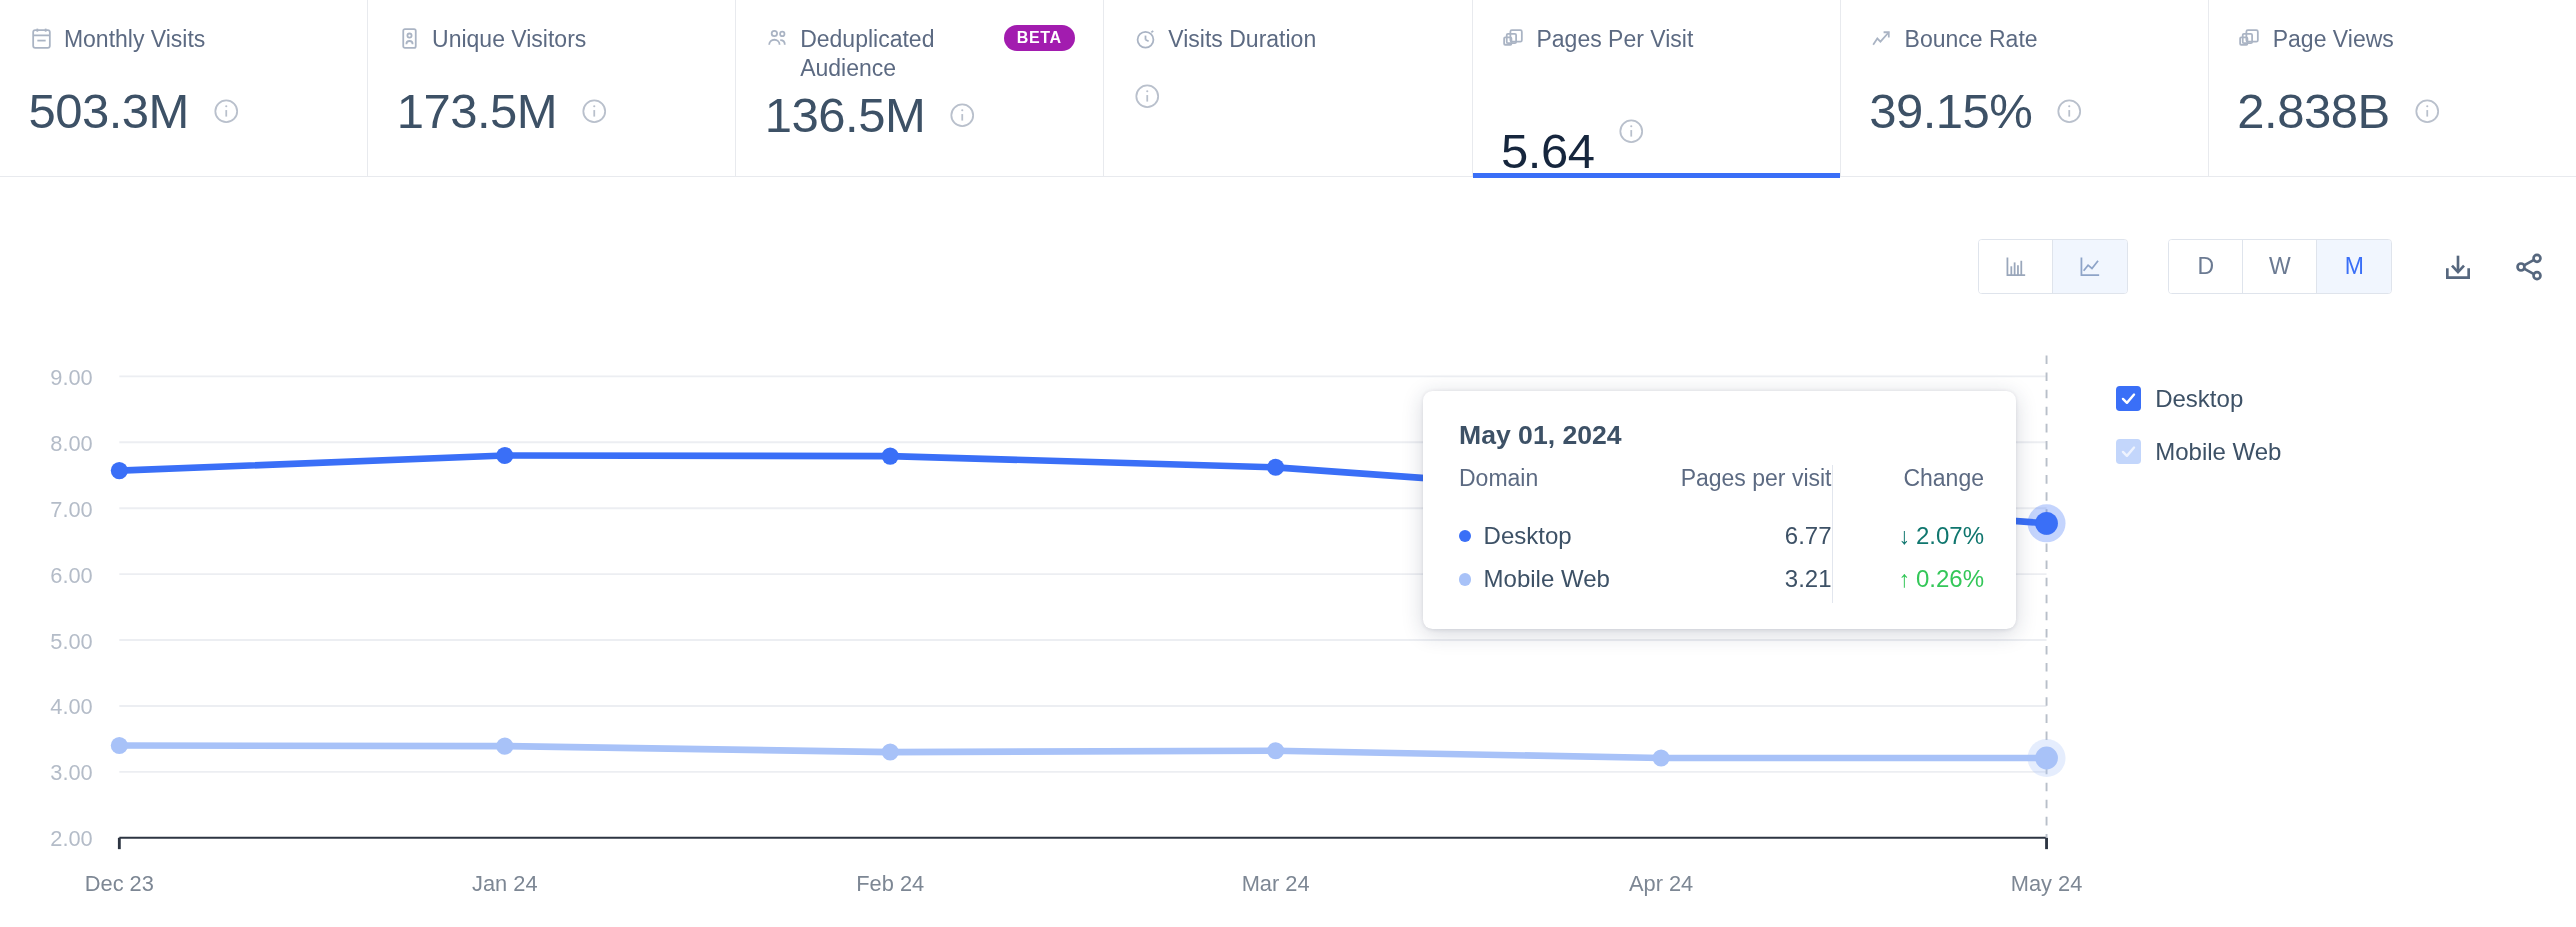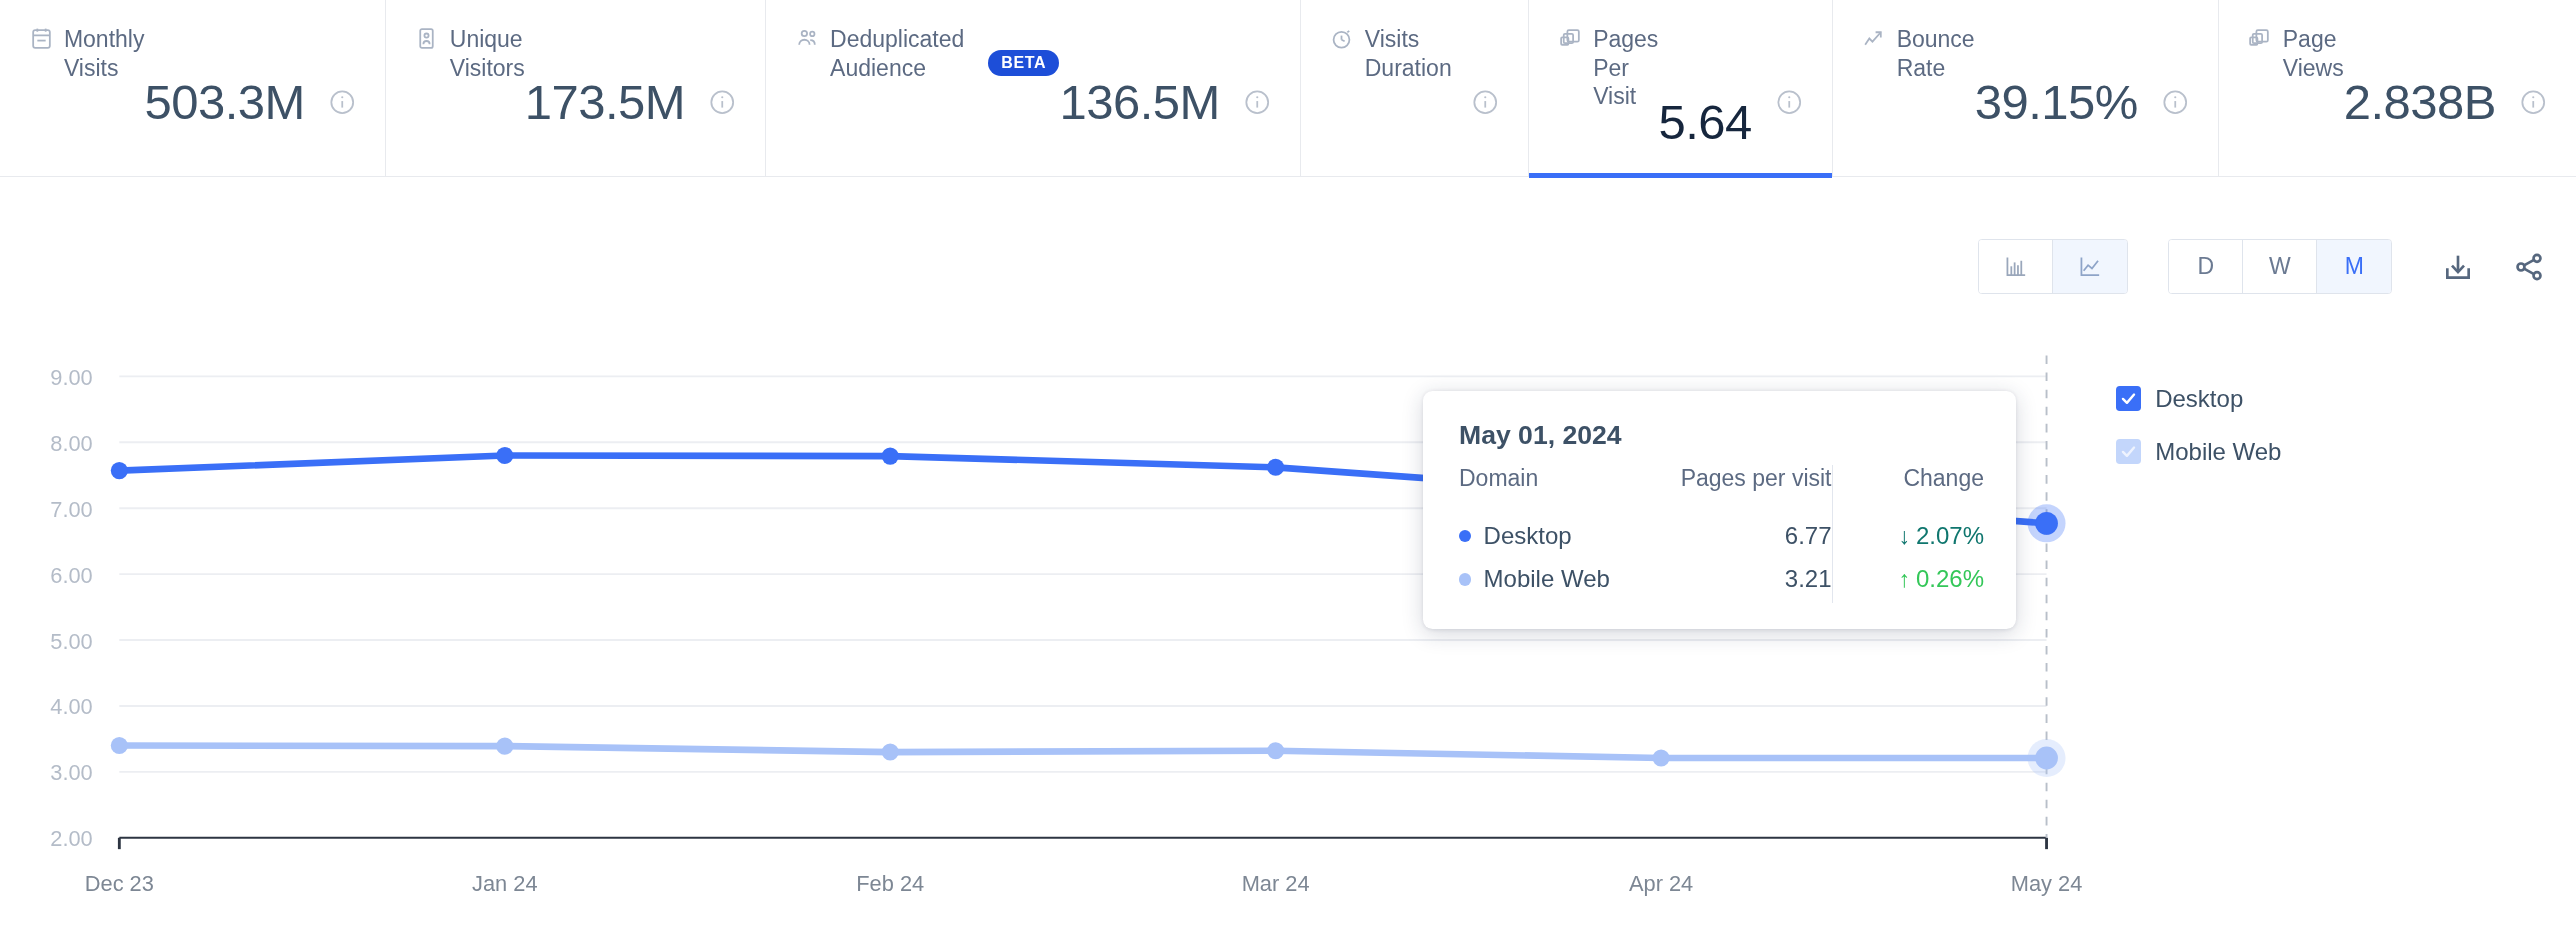--- a/index.html
+++ b/index.html
@@ -16,20 +16,21 @@
     height: 177px;
     border-bottom: 1.9px solid #e8eaee;
     position: relative;
   }
   .kpi-card {
     position: relative;
     flex: 1 1 0;
     padding: 25px 28.5px 0 28.5px;
     border-right: 1.9px solid #e8eaee;
     display: flex;
+    flex-direction: column;
   }
   .kpi-card:last-child { border-right: none; }
   .kpi-card.selected::after {
     content: "";
     position: absolute;
     left: 0; right: 0; bottom: -1.9px;
     height: 4.7px;
     background: #3a6ff7;
   }
   .kpi-head {
@@ -46,29 +47,28 @@
   }
   .kpi-icon svg { display: block; width: 25px; height: 25px; }
   .kpi-title {
     font-size: 23px;
     line-height: 28.5px;
     color: #5c6a82;
     font-weight: 400;
     max-width: 218px;
   }
   .beta-badge {
-    background: #1d4ed8;
+    background: #a21caf;
     color: #ffffff;
     font-size: 16px;
     font-weight: 700;
     letter-spacing: 0.6px;
     border-radius: 13.3px;
     padding: 3.8px 13.3px 4.7px 13.3px;
     margin-left: 13.3px;
-    margin-top: 25px;
     white-space: nowrap;
     align-self: flex-start;
   }
   .kpi-body {
     display: flex;
     align-items: center;
     gap: 23px;
     margin-top: 3.8px;
   }
   .kpi-value {

